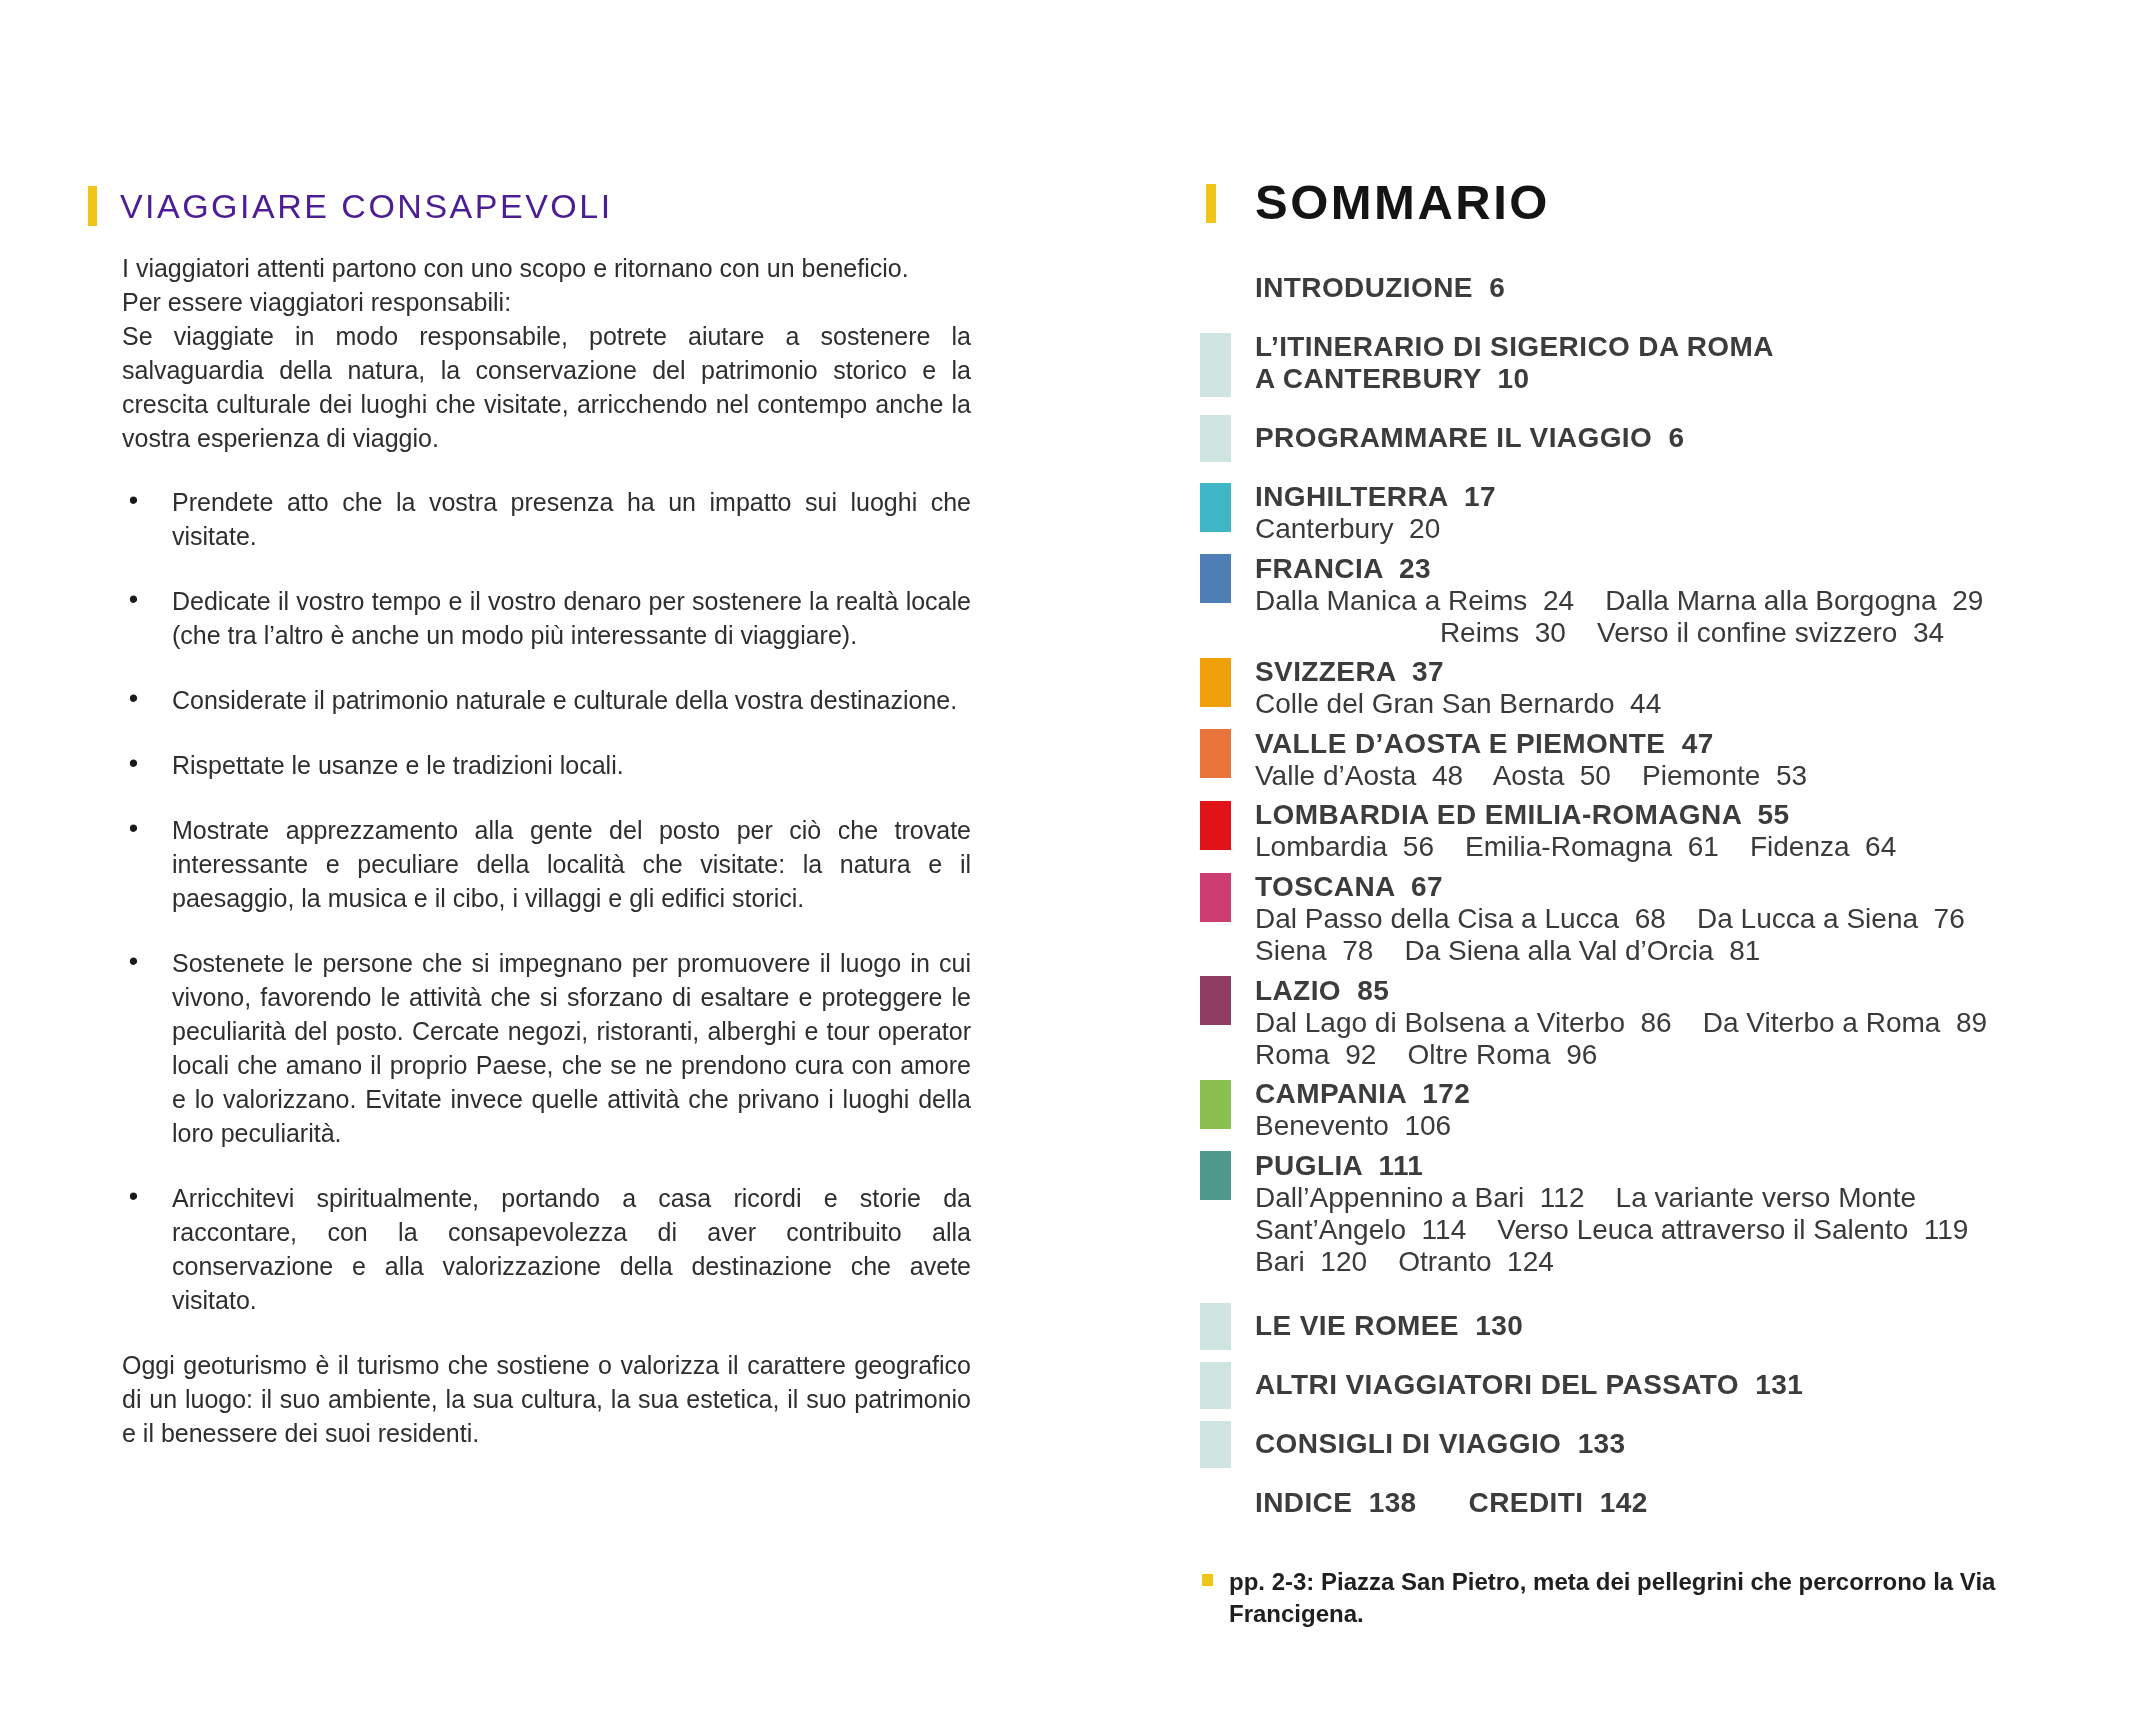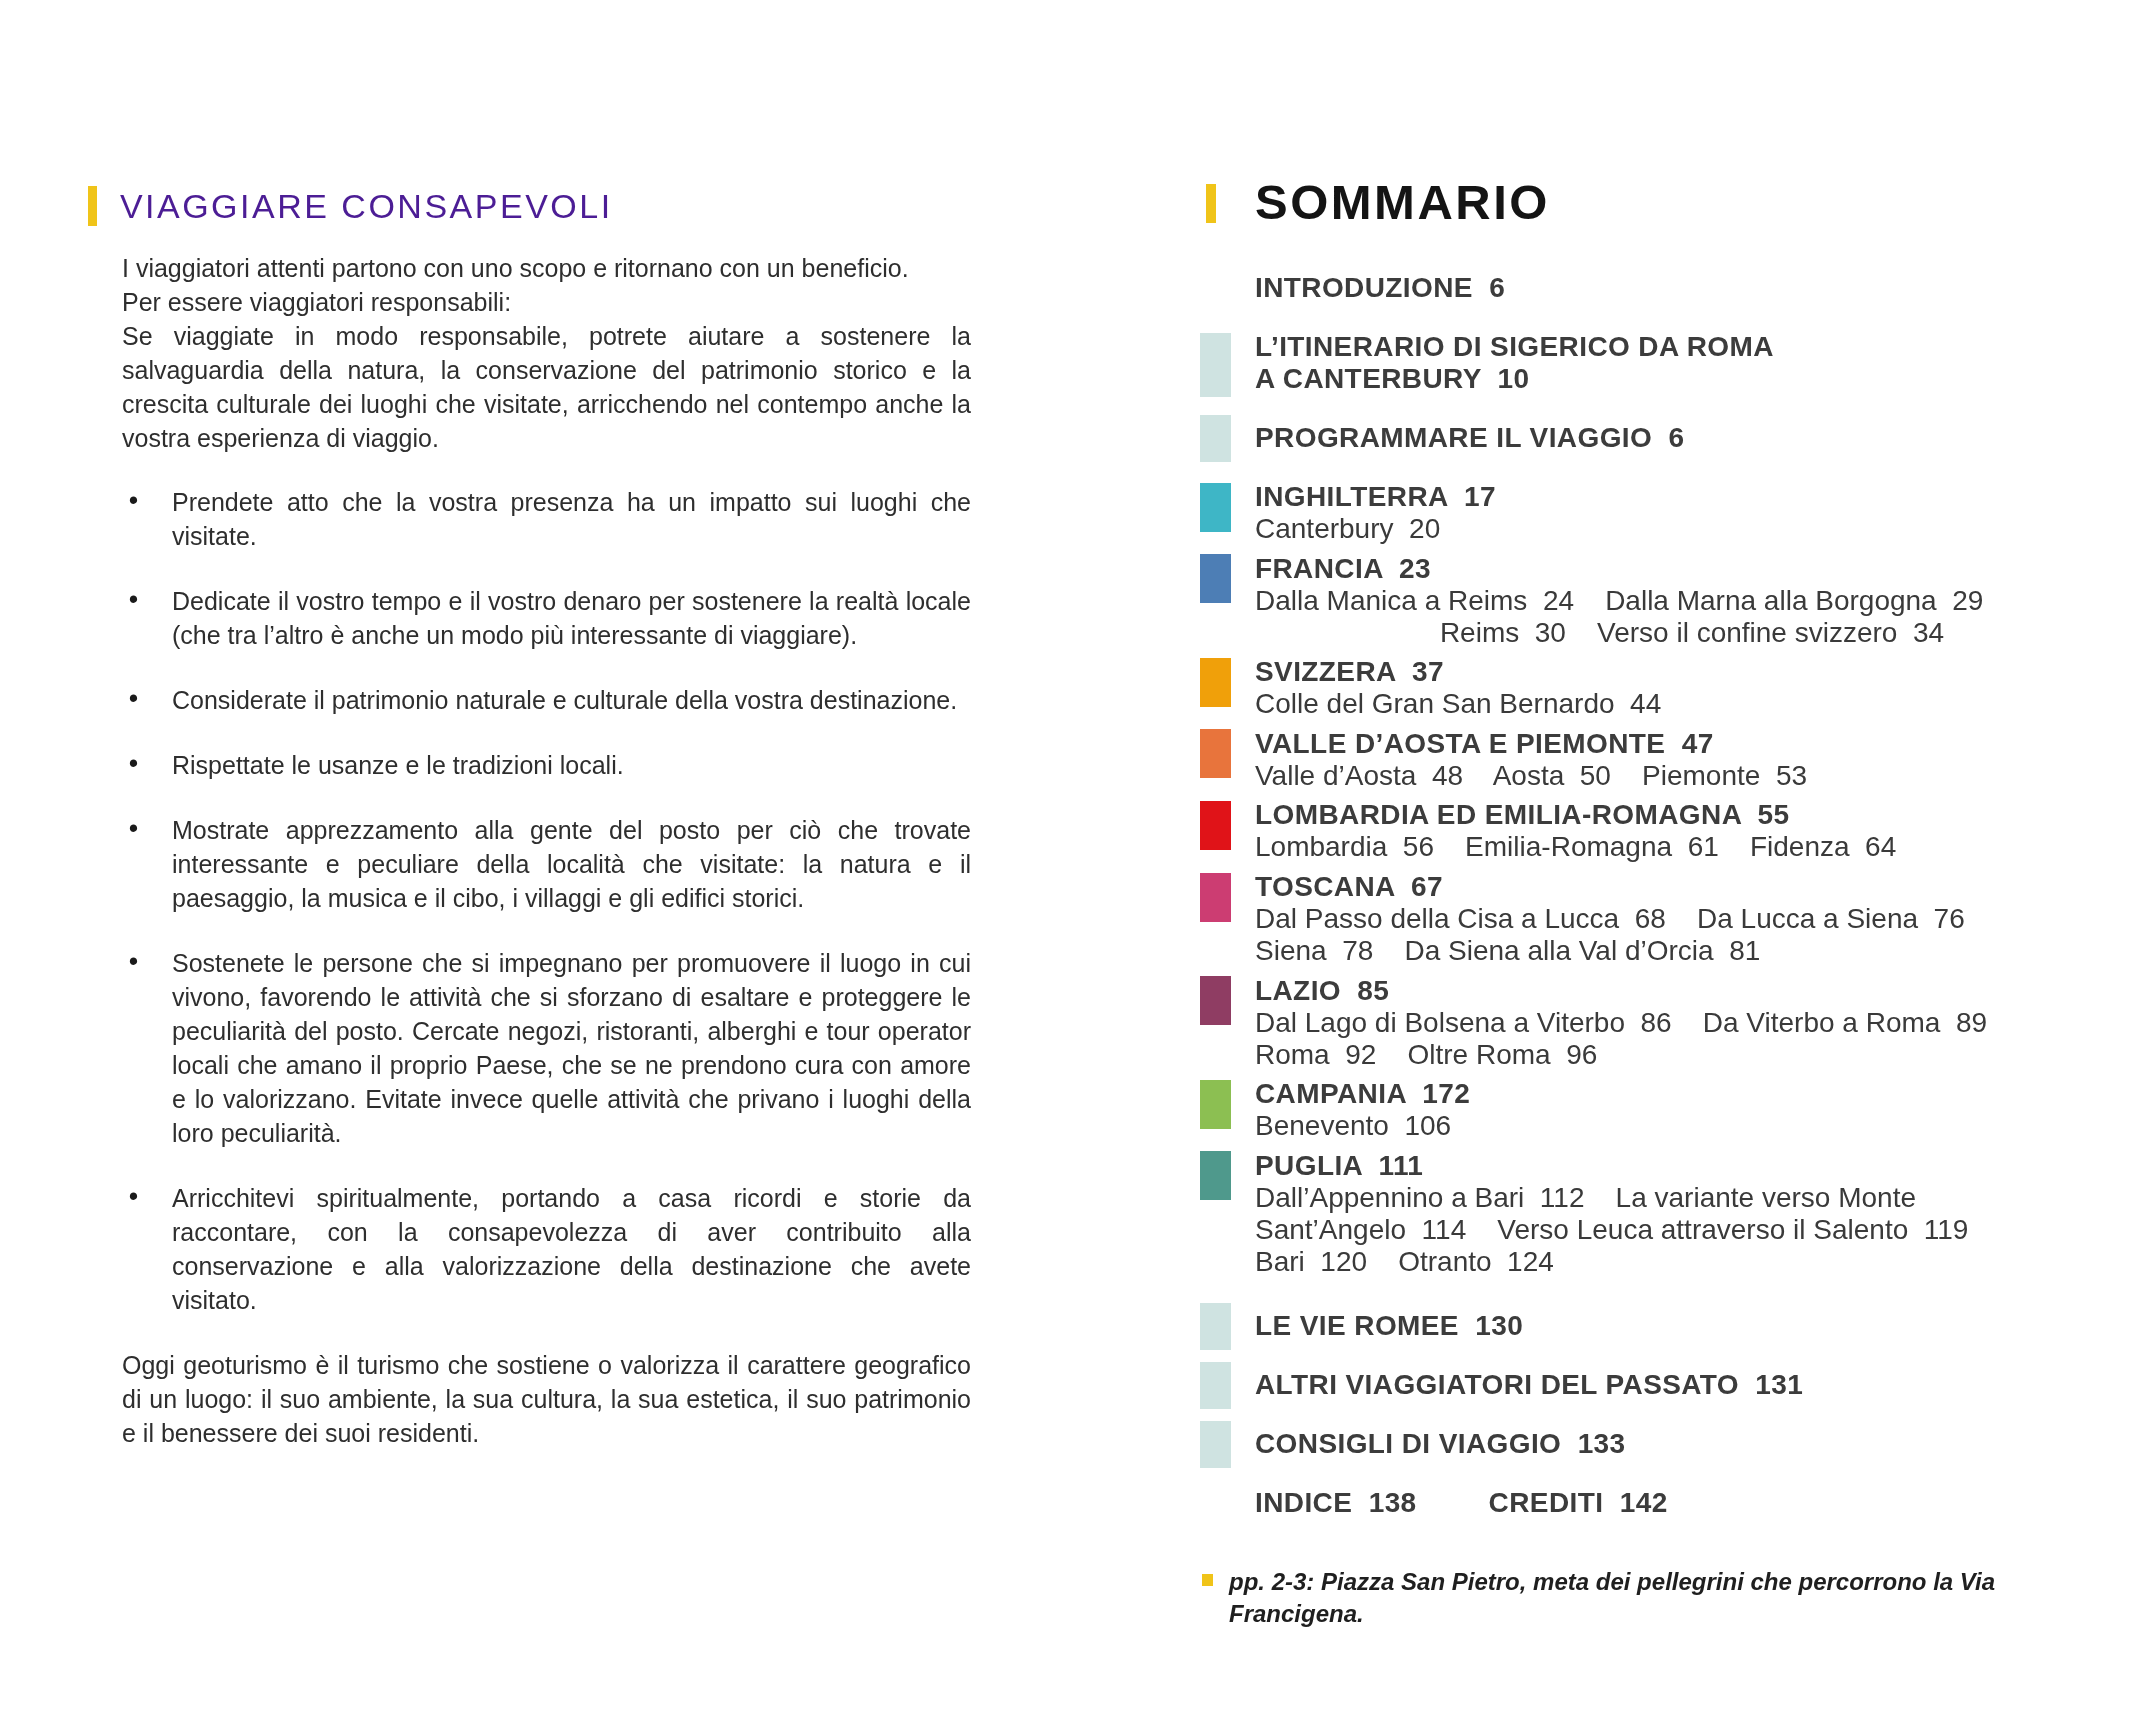--- a/index.html
+++ b/index.html
@@ -40,23 +40,23 @@
   .color-swatch { position:absolute; left:0; top:1.7px; width:31px; height:49px; }
   .color-swatch.tall { height:64px; }
   .color-swatch.raised { top:-6.7px; height:47px; }
   .toc-title {
     font-size:28px; line-height:32px; font-weight:700; color:#3c3c3c;
     white-space:pre-wrap; letter-spacing:0.4px;
   }
   .toc-sub { font-size:28px; line-height:32px; font-weight:400; color:#3a3a3a; white-space:pre-wrap; }
   .toc-sub.indent { padding-left:27px;text-align:center; }
 
-  .toc-footer { padding-left:55px; display:flex; gap:72px; margin-bottom:0; }
-
-  .caption-row { position:relative; margin-top:47px; padding-left:29px;font-style:italic; }
+  .toc-footer { padding-left:55px; display:flex; gap:52px; margin-bottom:0; }
+
+  .caption-row { position:relative; margin-top:47px; padding-left:29px; }
   .caption-bullet { position:absolute; left:1.7px; top:8.4px; width:11.7px; height:11.7px; }
   .caption-text { font-size:24px; line-height:32px; font-weight:700; color:#1f1f1f; }
 </style>
 </head>
 <body>
 
 <div class="spread">
 
   <div class="left-col">
     <div class="section-head">

